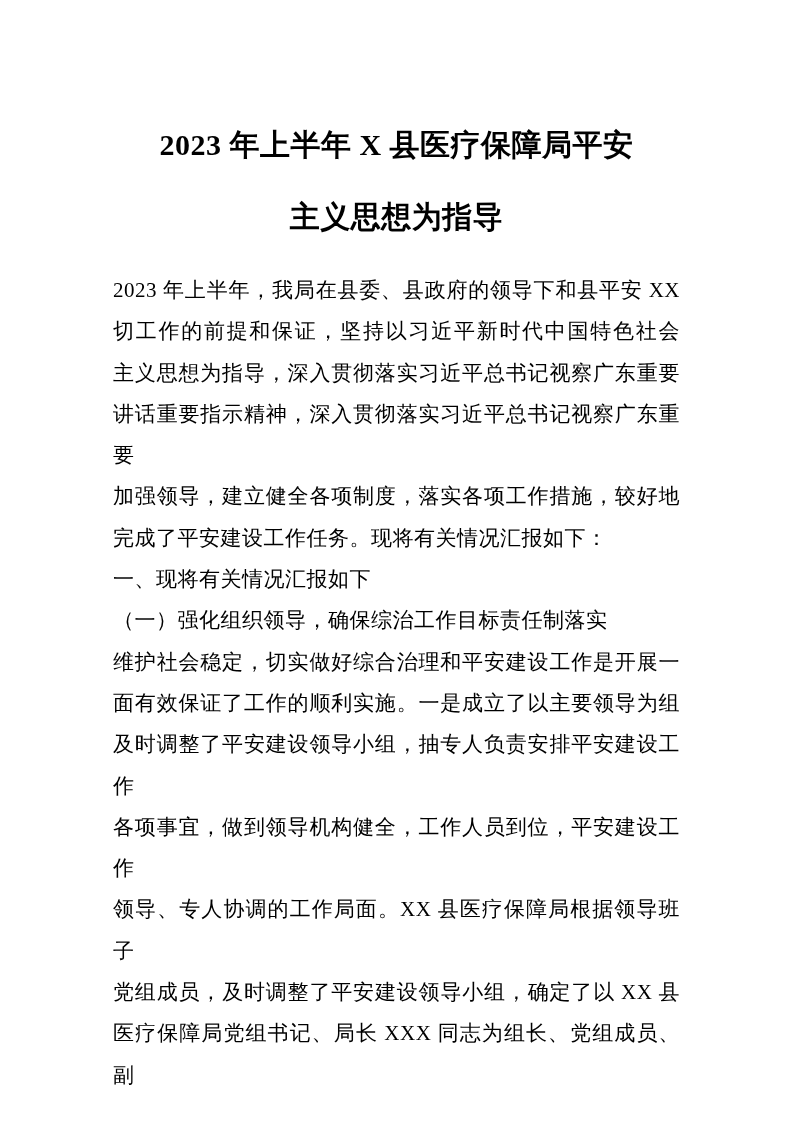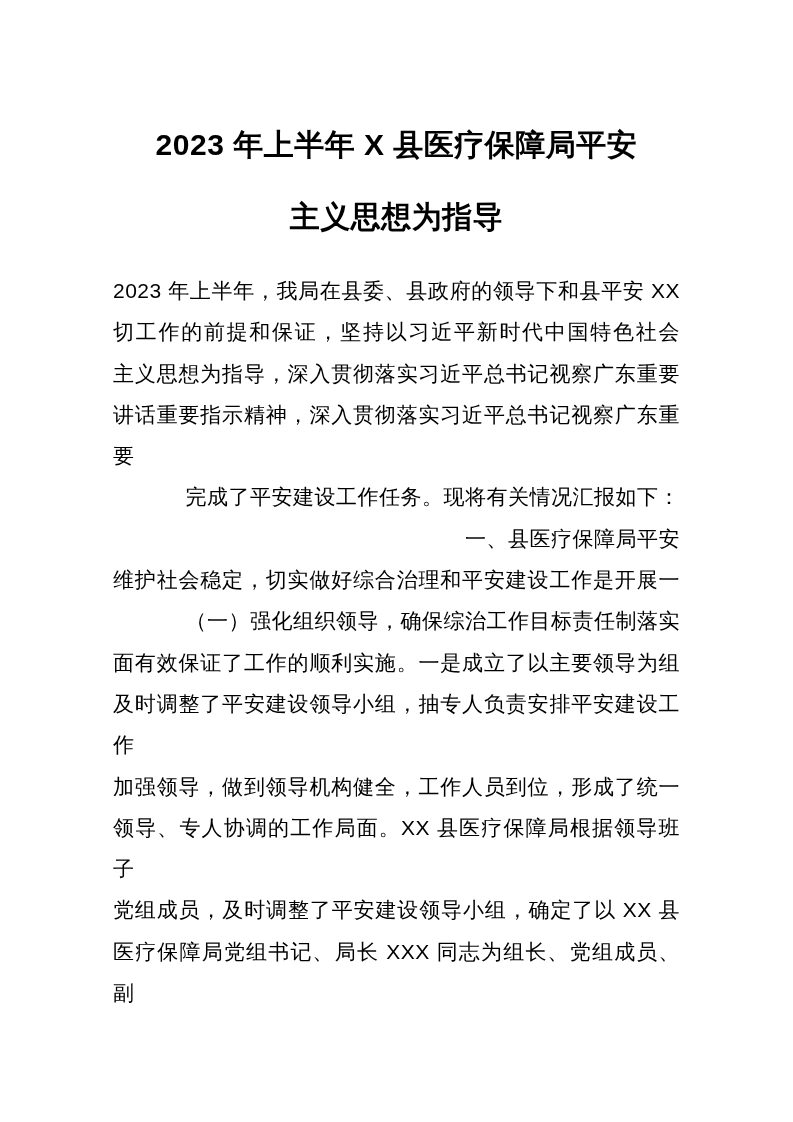--- a/index.html
+++ b/index.html
@@ -10,39 +10,39 @@
   .page {
     position: relative;
     width: 793px;
     height: 1122px;
     margin: 0 auto;
     background: #ffffff;
     box-sizing: border-box;
     padding: 109px 113px 0 113px;
     overflow: hidden;
     color: #000000;
-    font-family: Liberation Sans, sans-serif;
+    font-family: Liberation Serif, serif;
   }
   .title-block {
     text-align: center;
   }
   .title-line {
     font-size: 30px;
     font-weight: bold;
     line-height: 72px;
     white-space: nowrap;
     letter-spacing: 0.5px;
   }
   .body-block {
     margin-top: 17px;
     font-size: 21px;
     line-height: 41.3px;
   }
   .line {
-    text-align: right;
+    text-align: left;
     letter-spacing: 0.5px;
   }
   .line.just {
     text-align: justify;
     text-align-last: justify;
     -moz-text-align-last: justify;
   }
 </style>
 </head>
 <body>
@@ -52,25 +52,26 @@
   <div class="title-block">
     <div class="title-line">2023 年上半年 X 县医疗保障局平安</div>
     <div class="title-line">主义思想为指导</div>
   </div>
 
   <div class="body-block">
     <div class="line just">2023 年上半年，我局在县委、县政府的领导下和县平安 XX</div>
     <div class="line just">切工作的前提和保证，坚持以习近平新时代中国特色社会</div>
     <div class="line just">主义思想为指导，深入贯彻落实习近平总书记视察广东重要</div>
     <div class="line just">讲话重要指示精神，深入贯彻落实习近平总书记视察广东重要</div>
+    <div class="line just">加强领导，建立健全各项制度，落实各项工作措施，较好地</div>
     <div class="line">完成了平安建设工作任务。现将有关情况汇报如下：</div>
-    <div class="line">一、县医疗保障局平安</div>
+    <div class="line">一、现将有关情况汇报如下</div>
+    <div class="line">（一）强化组织领导，确保综治工作目标责任制落实</div>
     <div class="line just">维护社会稳定，切实做好综合治理和平安建设工作是开展一</div>
-    <div class="line">（一）强化组织领导，确保综治工作目标责任制落实</div>
     <div class="line just">面有效保证了工作的顺利实施。一是成立了以主要领导为组</div>
     <div class="line just">及时调整了平安建设领导小组，抽专人负责安排平安建设工作</div>
-    <div class="line just">加强领导，做到领导机构健全，工作人员到位，形成了统一</div>
+    <div class="line just">各项事宜，做到领导机构健全，工作人员到位，平安建设工作</div>
     <div class="line just">领导、专人协调的工作局面。XX 县医疗保障局根据领导班子</div>
     <div class="line just">党组成员，及时调整了平安建设领导小组，确定了以 XX 县</div>
     <div class="line just">医疗保障局党组书记、局长 XXX 同志为组长、党组成员、副</div>
   </div>
 
 </div>
 
 </body></html>

